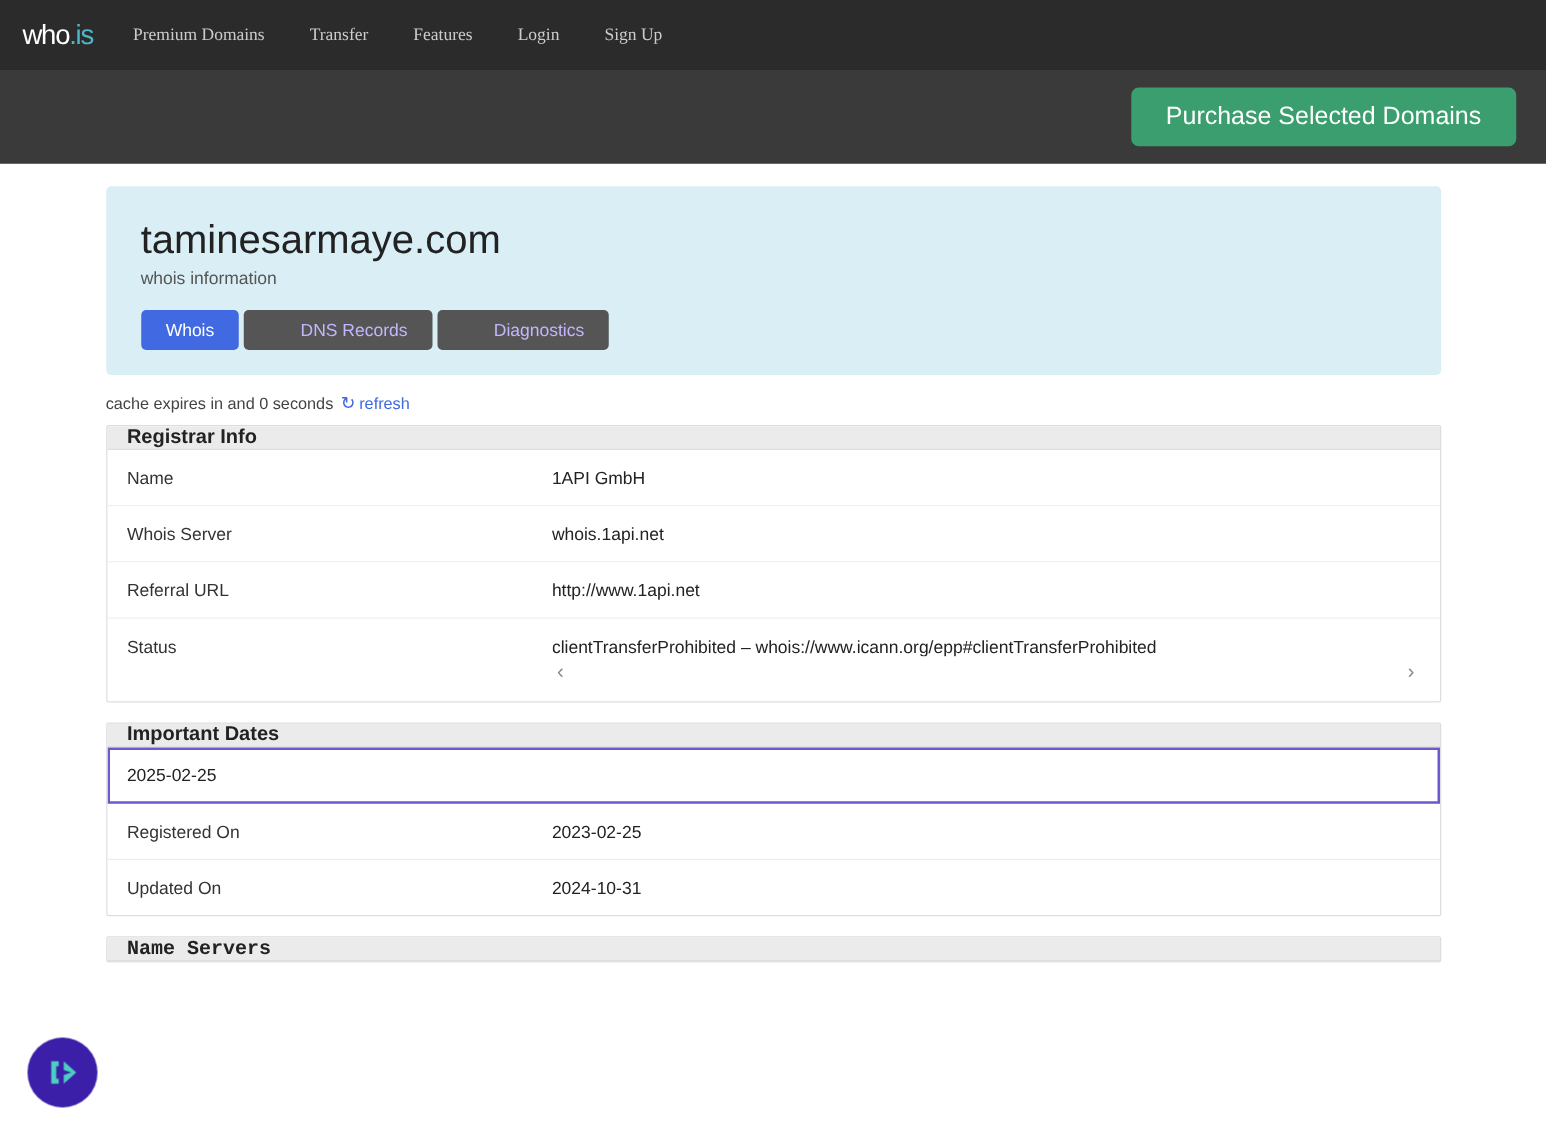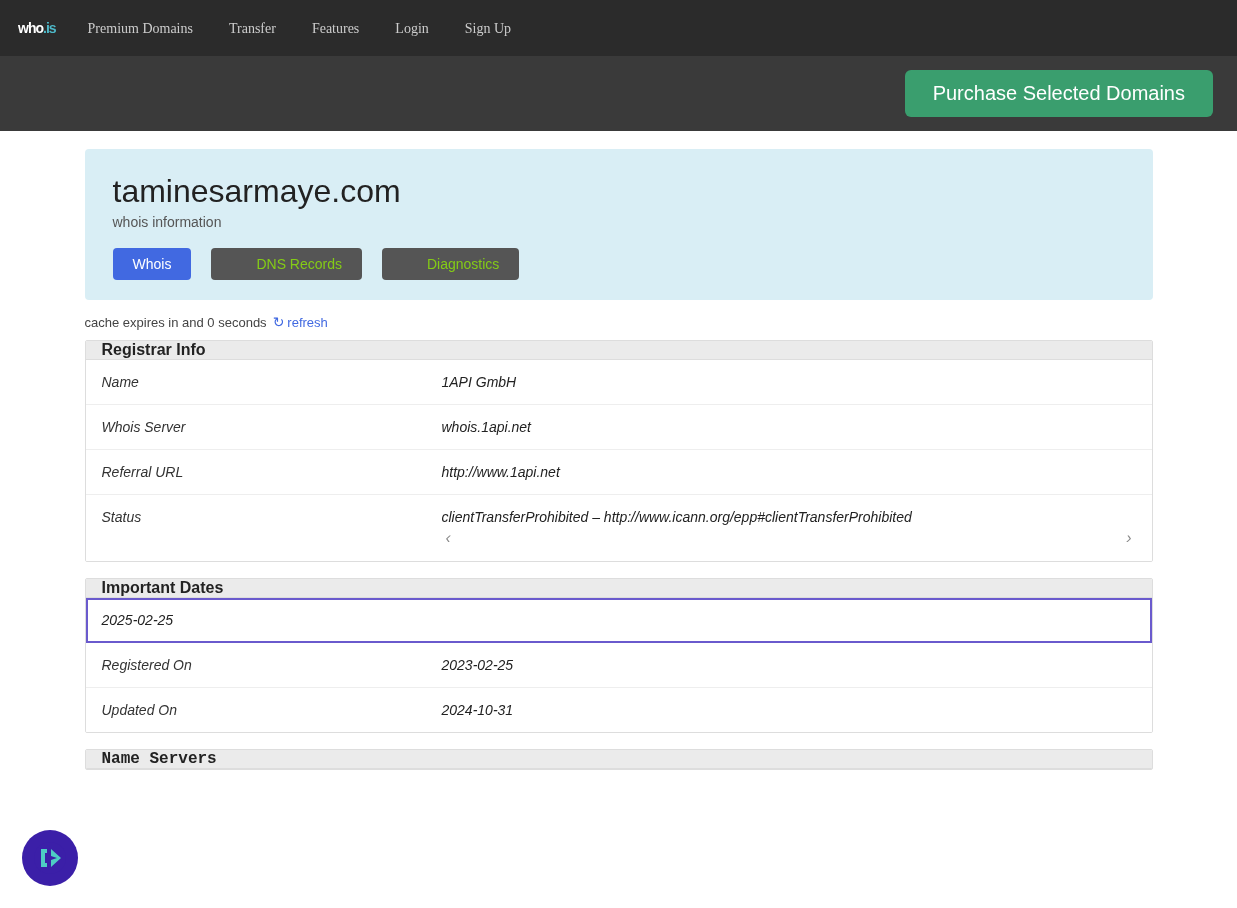--- a/index.html
+++ b/index.html
@@ -7,22 +7,22 @@
 
     
     .navbar {
       background: #2b2b2b;
       display: flex;
       align-items: center;
       padding: 0 18px;
       height: 56px;
     }
     .navbar-logo {
-      font-size: 14px;
-      font-weight: bold;
+      font-size: 22px;
+      font-weight: normal;
       color: #fff;
       margin-right: 32px;
       letter-spacing: -1px;
     }
     .navbar-logo span { color: #4db8c8; }
     .navbar-links {
       display: flex;
       gap: 36px;
       list-style: none;
       font-family: Liberation Serif, serif;
@@ -73,37 +73,37 @@
       color: #222;
       margin-bottom: 4px;
     }
     .domain-subtitle {
       color: #555;
       font-size: 14px;
       margin-bottom: 18px;
     }
     .tab-group {
       display: flex;
-      gap: 20px;
+      gap: 4px;
     }
     .tab-btn {
       padding: 8px 20px;
       border: none;
       border-radius: 4px;
       font-size: 14px;
       cursor: pointer;
       font-weight: 500;
     }
     .tab-btn.active {
       background: #4169e1;
       color: #fff;
     }
     .tab-btn.inactive {
       background: #555;
-      color: #84cc16;
+      color: #c4b5fd;
       padding-left: 45px;
     }
 
     
     .cache-line {
       margin: 14px 0 0 0;
       font-size: 13px;
       color: #444;
       display: flex;
       align-items: center;
@@ -135,21 +135,20 @@
       font-size: 16px;
       font-weight: 600;
       color: #222;
       border-bottom: 1px solid #ddd;
     }
     .info-row {
       display: flex;
       border-bottom: 1px solid #eee;
       background: #fff;
       position: relative;
-      font-style: italic;
     }
     .info-row.highlighted {
       outline: 2px solid #6a5acd;
       outline-offset: -2px;
       z-index: 1;
     }
     .info-row:last-child { border-bottom: none; }
     .info-label {
       width: 340px;
       min-width: 340px;
@@ -266,21 +265,21 @@
 
     <div class="info-row">
       <div class="info-label">Referral URL</div>
       <div class="info-value">http://www.1api.net</div>
     </div>
 
     <div class="info-row">
       <div class="info-label">Status</div>
       <div class="info-value status-row-wrapper">
         <div class="status-scroll">
-          <span style="flex:1; overflow:hidden; text-overflow:ellipsis; white-space:nowrap;">clientTransferProhibited – http://www.icann.org/epp#clientTransferProhibited</span>
+          <span style="flex:1; overflow:hidden; text-overflow:ellipsis; white-space:nowrap;">clientTransferProhibited – whois://www.icann.org/epp#clientTransferProhibited</span>
         </div>
         <div style="display:flex; justify-content:space-between; margin-top:4px;">
           <span class="scroll-arrow">‹</span>
           <span class="scroll-arrow">›</span>
         </div>
       </div>
     </div>
   </div>
 
   <div class="info-section" style="margin-top:16px;">

